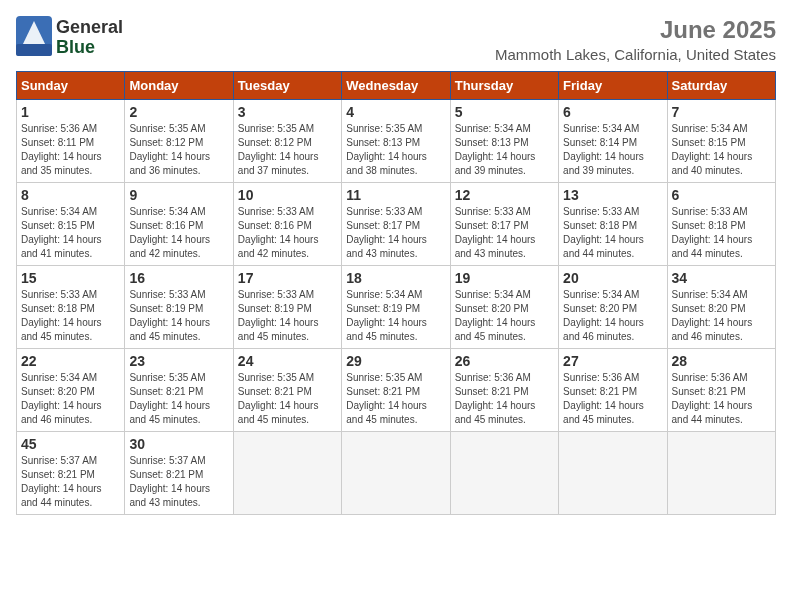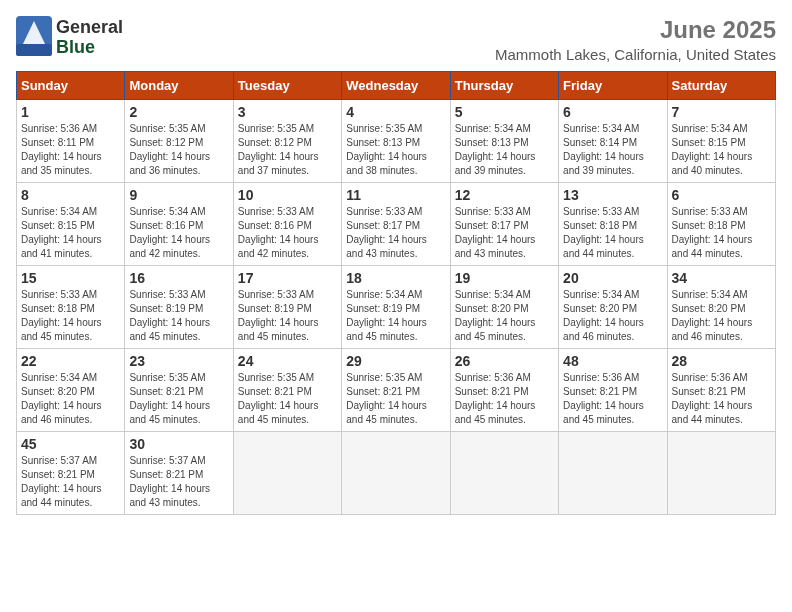--- a/index.html
+++ b/index.html
@@ -309,21 +309,21 @@
 and 45 minutes.</div>
           </td>
           <td>
             <span class="day-num">26</span>
             <div class="day-info" style="white-space: pre-line;">Sunrise: 5:36 AM
 Sunset: 8:21 PM
 Daylight: 14 hours
 and 45 minutes.</div>
           </td>
           <td>
-            <span class="day-num">48</span>
+            <span class="day-num">27</span>
             <div class="day-info" style="white-space: pre-line;">Sunrise: 5:36 AM
 Sunset: 8:21 PM
 Daylight: 14 hours
 and 45 minutes.</div>
           </td>
           <td>
             <span class="day-num">28</span>
             <div class="day-info" style="white-space: pre-line;">Sunrise: 5:36 AM
 Sunset: 8:21 PM
 Daylight: 14 hours

